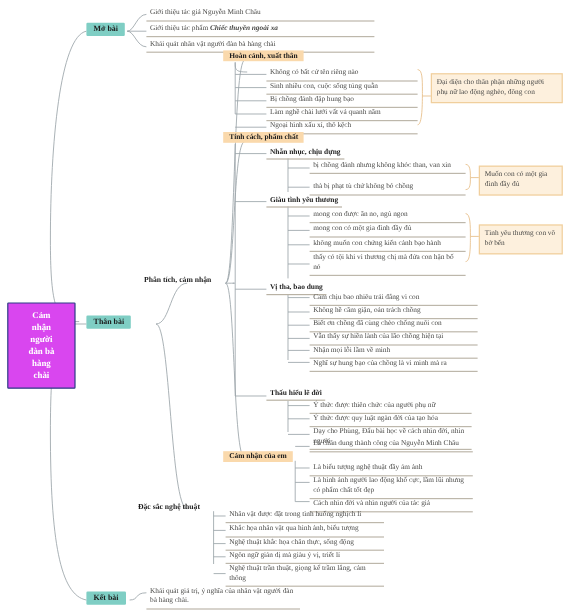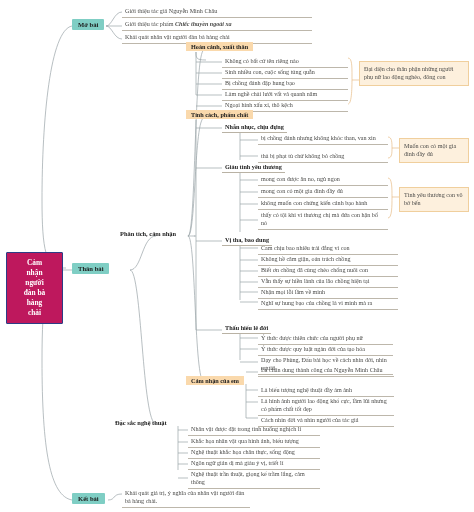--- a/index.html
+++ b/index.html
@@ -8,21 +8,21 @@
     font-family:"Liberation Serif","DejaVu Serif",serif;
     color:#3c3c3c;position:relative;
   }
   #canvas{position:absolute;left:0;top:0;width:474px;height:512px;}
   svg#links{position:absolute;left:0;top:0;width:474px;height:512px;pointer-events:none;}
 
   .node{position:absolute;box-sizing:border-box;}
 
   
   .root{
-    background:#be185d;color:#ffffff;border:1px solid #2c3d85;
+    background:#d946ef;color:#ffffff;border:1px solid #2c3d85;
     font-weight:bold;font-size:7.4px;line-height:10px;text-align:center;
     padding:5px 16px;border-radius:1px;
   }
   
   .lvl1{
     background:#7fcec4;color:#1c1c1c;font-weight:bold;font-size:6.6px;
     padding:2px 6px;text-align:center;border-radius:1px;white-space:nowrap;
   }
   
   .lvl2plain{

